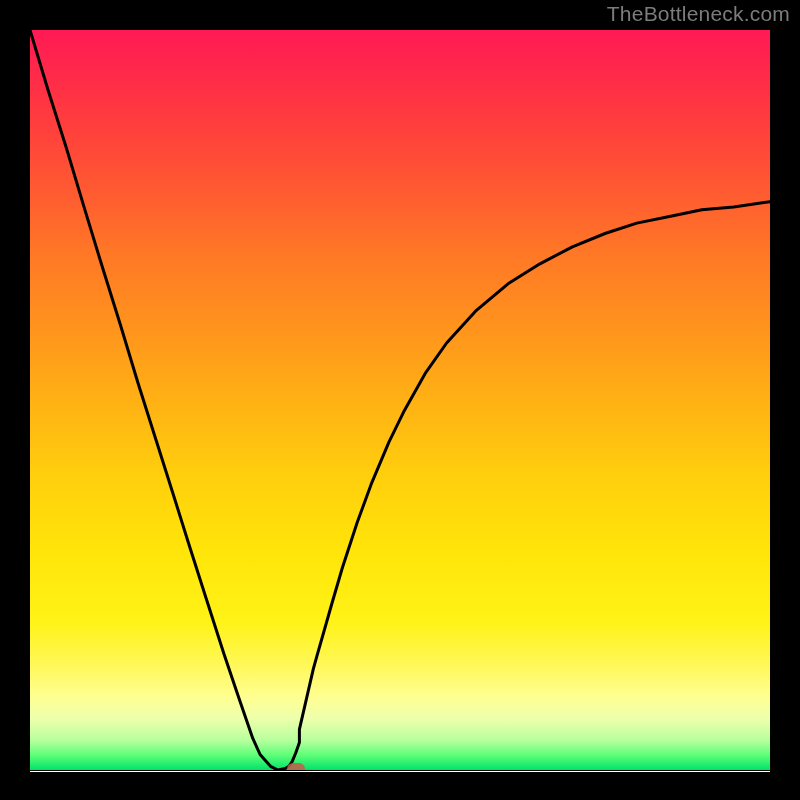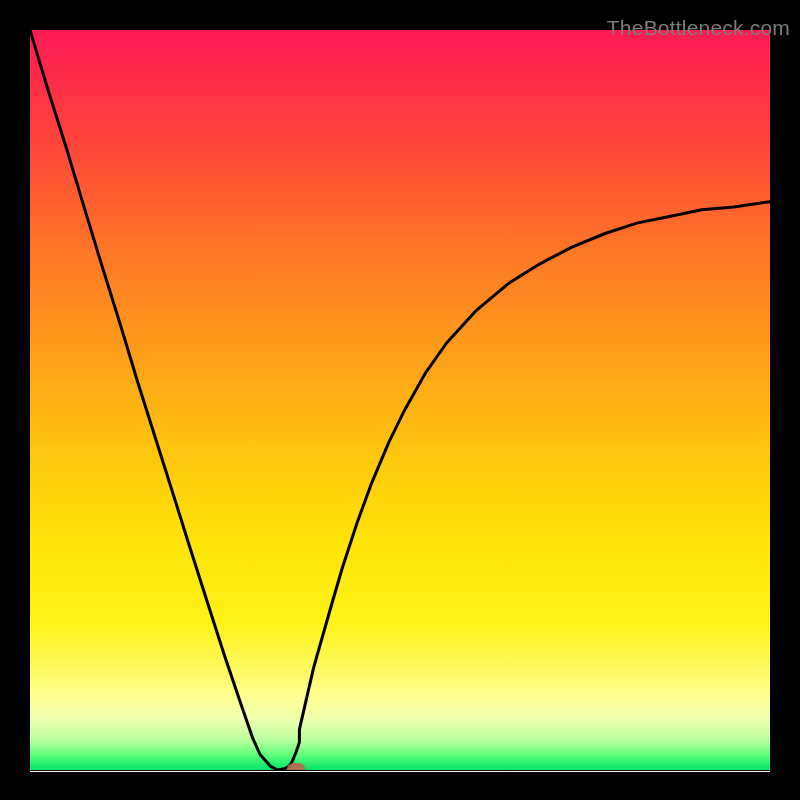--- a/index.html
+++ b/index.html
@@ -14,21 +14,21 @@
   .frame {
     position: absolute;
     left: 0;
     top: 0;
     width: 800px;
     height: 800px;
     background: #000000;
   }
   .watermark {
     position: absolute;
-    top: 16px;
+    top: 2px;
     right: 10px;
     color: #7c7c7c;
     font-size: 21px;
     letter-spacing: 0.2px;
     font-weight: 500;
     user-select: none;
     z-index: 4;
   }
   .plot-clip {
     position: absolute;

